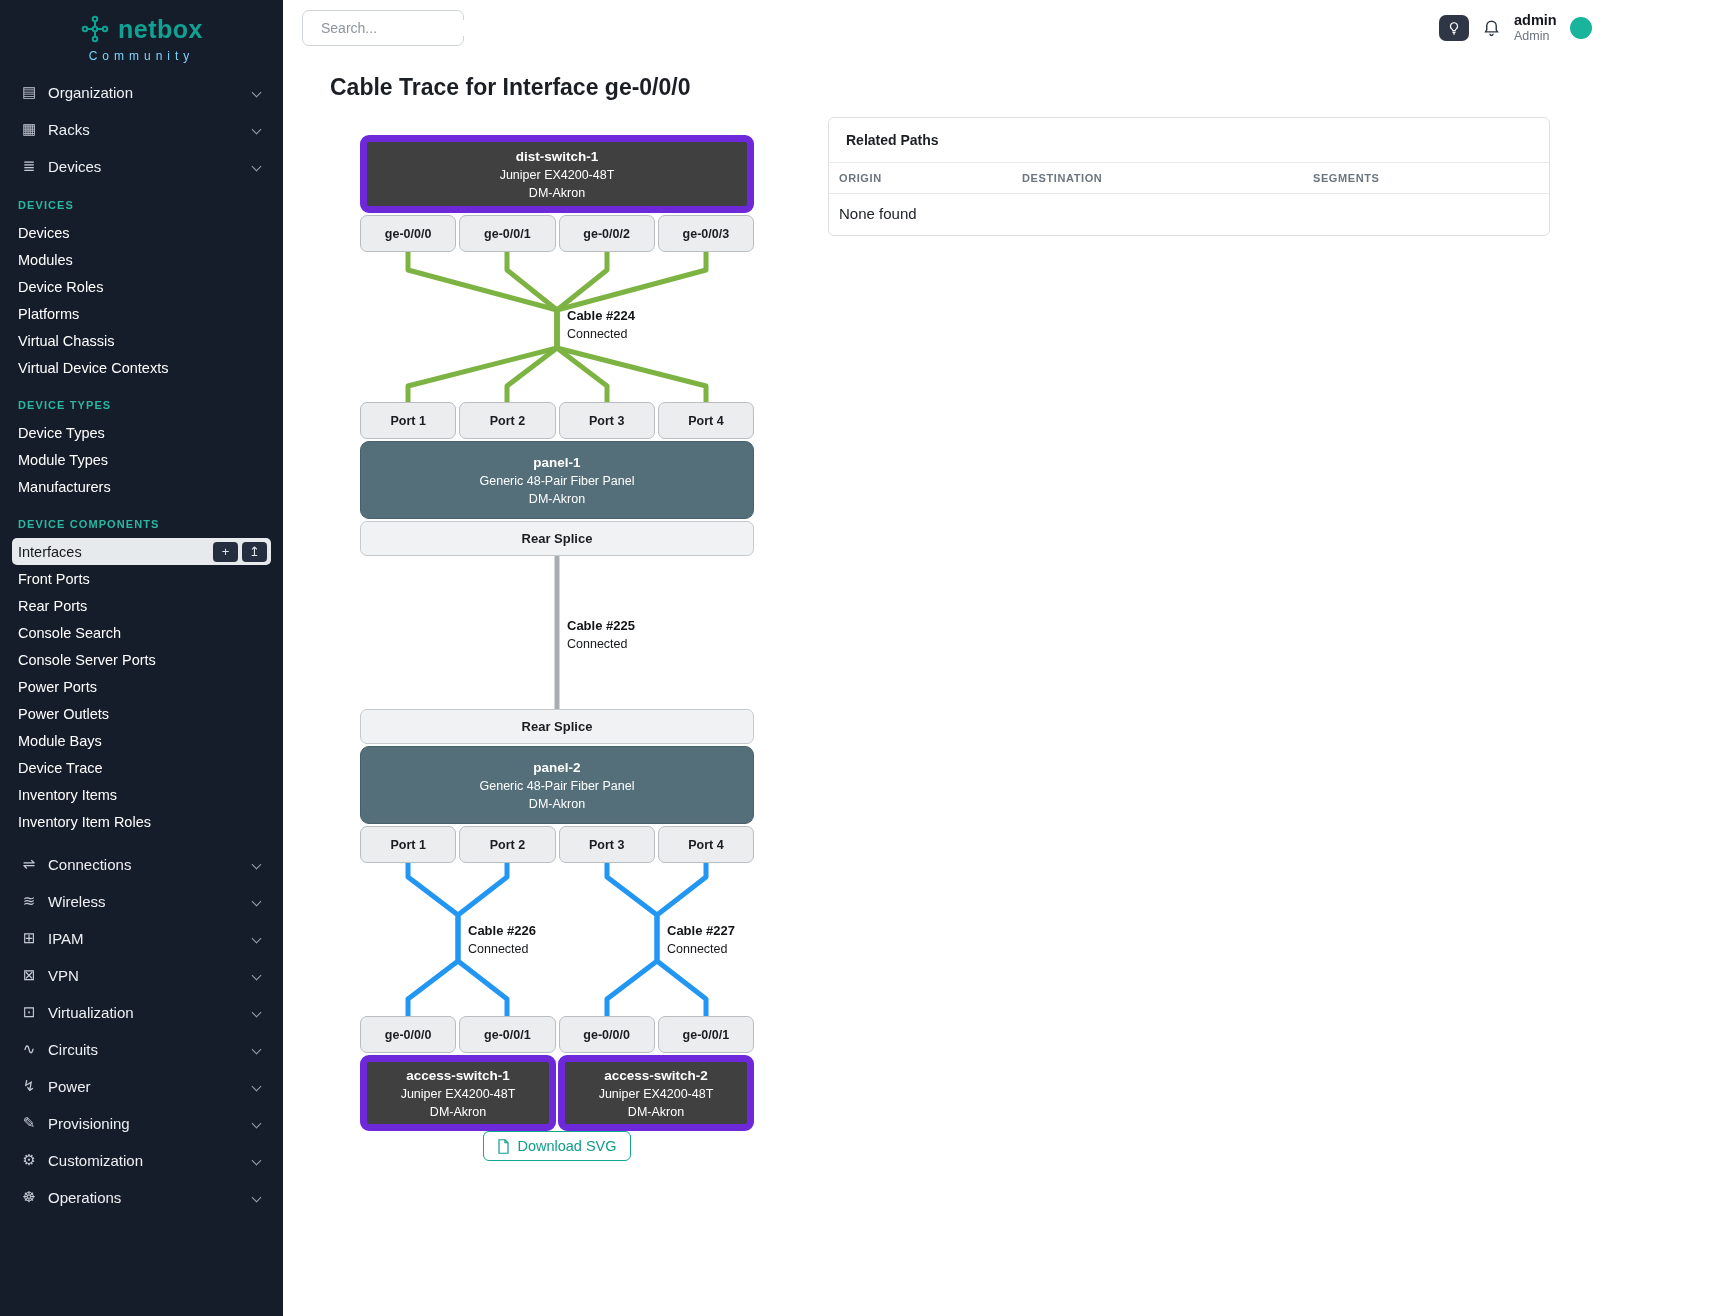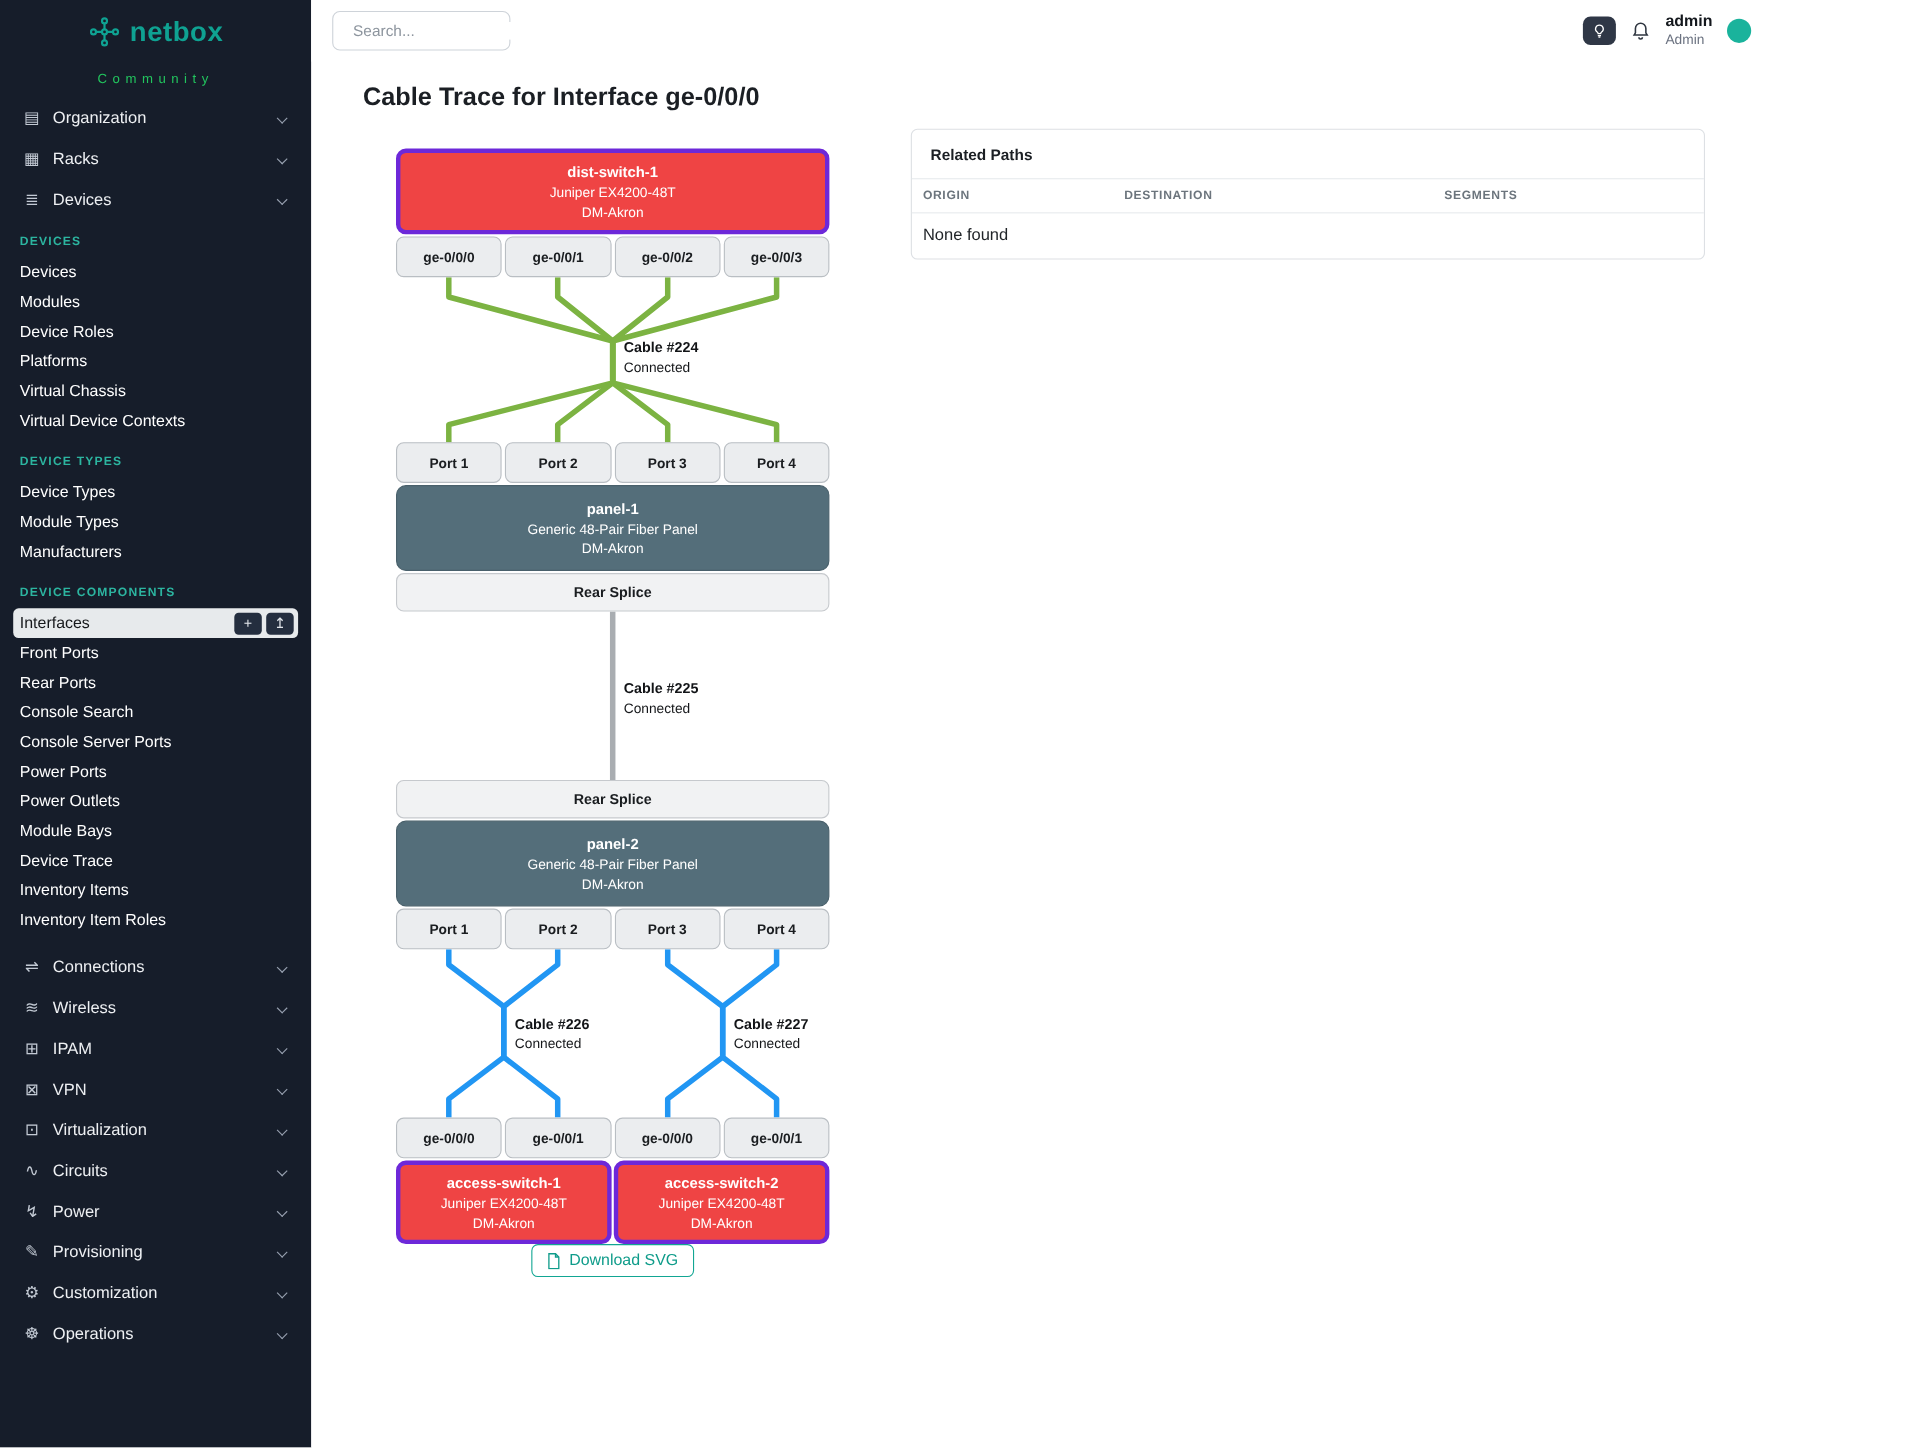--- a/index.html
+++ b/index.html
@@ -4,21 +4,21 @@
 <style>
   * { box-sizing: border-box; margin: 0; padding: 0; }
   html,body { width:1733px; height:1316px; }
   body { font-family:"Liberation Sans", sans-serif; background:#fff; position:relative; overflow:hidden; }
 
   
   .sidebar { position:absolute; left:0; top:0; width:283px; height:1316px; background:#161d2a; overflow:hidden; }
   .brand { padding-top:12px; text-align:center; cursor:pointer; }
   .brand-row { display:flex; align-items:center; justify-content:center; gap:8px; height:34px; }
   .brand-name { font-size:25px; font-weight:700; color:#0fa292; letter-spacing:.5px; }
-  .brand-tagline { color:#22c55e; font-size:12px; letter-spacing:5px; margin-top:18px;text-align:center; }
+  .brand-tagline { color:#7dd3fc; font-size:12px; letter-spacing:5px; margin-top:3px;text-align:center; }
   .nav { padding:14px 12px 0 12px; }
   .nav-top { display:flex; align-items:center; height:30px; margin-bottom:7px; padding:0 6px; border-radius:6px; color:#eef0f3; font-size:15px; cursor:pointer; }
   .nav-top .ico { width:22px; margin-right:8px; color:#c3cad4; font-size:15px; text-align:center; }
   .chev { width:7px; height:7px; border-right:1.6px solid #98a1b0; border-bottom:1.6px solid #98a1b0; transform:rotate(45deg); margin-left:auto; margin-right:5px; flex:none; }
   .sec { margin:18px 0 8px 0; padding-left:6px; color:#2cb5a0; font-size:11px; font-weight:700; letter-spacing:1.1px; }
   .nav-sub { display:flex; align-items:center; height:27px; padding:0 4px 0 6px; color:#fff; font-size:14.5px; border-radius:5px; cursor:pointer; }
   .nav-sub.active { background:#e7eaec; color:#16181b; }
   .mini-btn { width:25px; height:20px; background:#242e3f; border-radius:4px; color:#e2e6eb; display:flex; align-items:center; justify-content:center; font-size:13px; margin-left:4px; cursor:pointer; }
   .mini-btn.first { margin-left:auto; }
   .nav-bottom-gap { height:14px; }
@@ -47,21 +47,21 @@
   .th-origin { width:183px; }
   .th-destination { width:291px; }
   .th-segments { flex:1; }
   .tbody-empty { padding:11px 10px 13px 10px; font-size:15px; color:#212529; }
 
   
   .trace { position:absolute; left:77px; top:135px; width:394px; }
   .dev { height:78px; border-radius:9px; display:flex; flex-direction:column; align-items:center; justify-content:center; gap:4px; color:#fff; text-align:center; cursor:pointer; }
   .dev .nm { font-size:13.5px; font-weight:700; }
   .dev .sub { font-size:12.5px; }
-  .dev.blue { background:#ef4444; border:4px solid #6d28d9; }
+  .dev.blue { background:#404040; border:7px solid #6d28d9; }
   .dev.slate { background:#546e7a; border:1px solid #49606b; }
   .trow { display:flex; gap:3px; margin-top:2px; }
   .trow.tight { margin-top:0; margin-bottom:2px; }
   .term { flex:1; height:37px; background:#ebedef; border:1px solid #b9bec3; border-radius:7px; display:flex; align-items:center; justify-content:center; font-size:12.5px; font-weight:700; color:#1a1d20; cursor:pointer; }
   .splice { height:35px; margin-top:2px; background:#f1f2f3; border:1px solid #c6c9cd; border-radius:7px; display:flex; align-items:center; justify-content:center; font-size:13px; font-weight:600; color:#1a1d20; cursor:pointer; }
   .cable-zone { position:relative; height:150px; }
   .cable-zone.h153 { height:153px; }
   .cable-zone svg { position:absolute; left:0; top:0; }
   .clabel { position:absolute; cursor:pointer; }
   .cl1 { font-size:13px; font-weight:700; color:#121417; }

